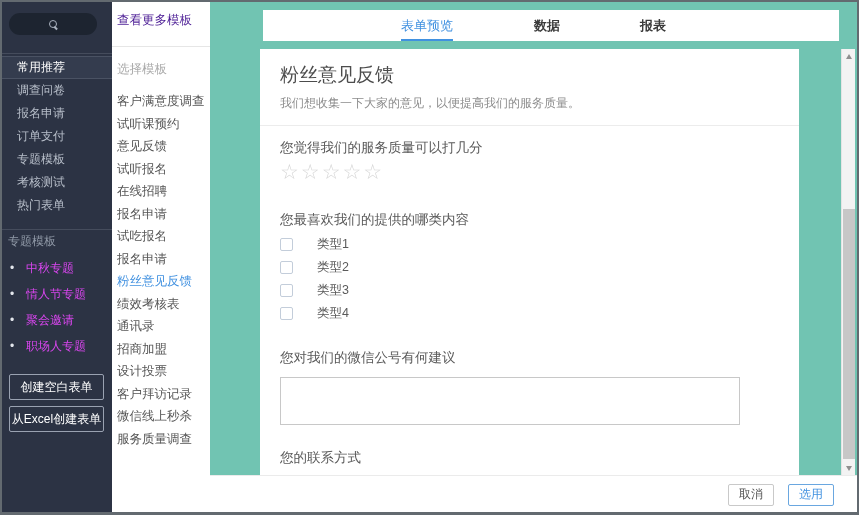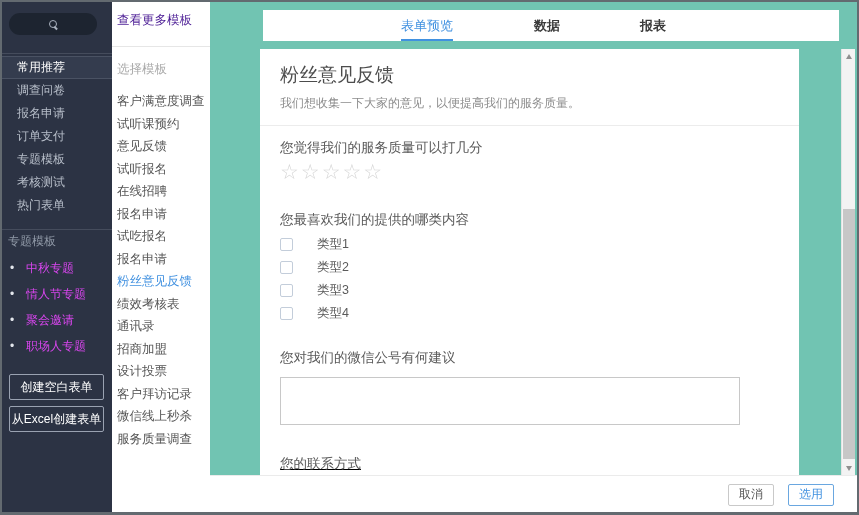--- a/index.html
+++ b/index.html
@@ -90,21 +90,21 @@
   .q2 { margin-top:25px; }
   .opts { margin-top:8px; }
   .opt-row { display:flex; align-items:center; height:16px; margin-bottom:7px; cursor:pointer; }
   .cbx { width:13px; height:13px; border:1px solid #c3cdda; border-radius:2px; background:#fff; }
   .opt-txt { margin-left:24px; font-size:12.5px; color:#5a5a5a; }
   .q3 { margin-top:27px; }
   .ta {
     margin-top:10px; width:460px; height:48px; border:1px solid #c8c8c8;
     resize:none; font-family:"Liberation Sans", sans-serif; font-size:12px; padding:4px 6px; color:#555;
   }
-  .q4 { margin-top:26px;text-decoration:underline; }
+  .q4 { margin-top:20px; }
 
   
   .vscroll { position:absolute; left:631px; top:47px; width:14px; height:426px; background:#f3f3f3; border-left:1px solid #e4e4e4; }
   .scr-btn { position:absolute; left:0; width:14px; height:14px; display:flex; align-items:center; justify-content:center; cursor:pointer; }
   .scr-up { top:0; } .scr-down { bottom:0; }
   .tri-up { width:0; height:0; border-left:3.5px solid transparent; border-right:3.5px solid transparent; border-bottom:5px solid #8f8f8f; }
   .tri-down { width:0; height:0; border-left:3.5px solid transparent; border-right:3.5px solid transparent; border-top:5px solid #8f8f8f; }
   .scr-thumb { position:absolute; left:1px; top:160px; width:12px; height:250px; background:#c7c7c7; cursor:pointer; }
 
   

